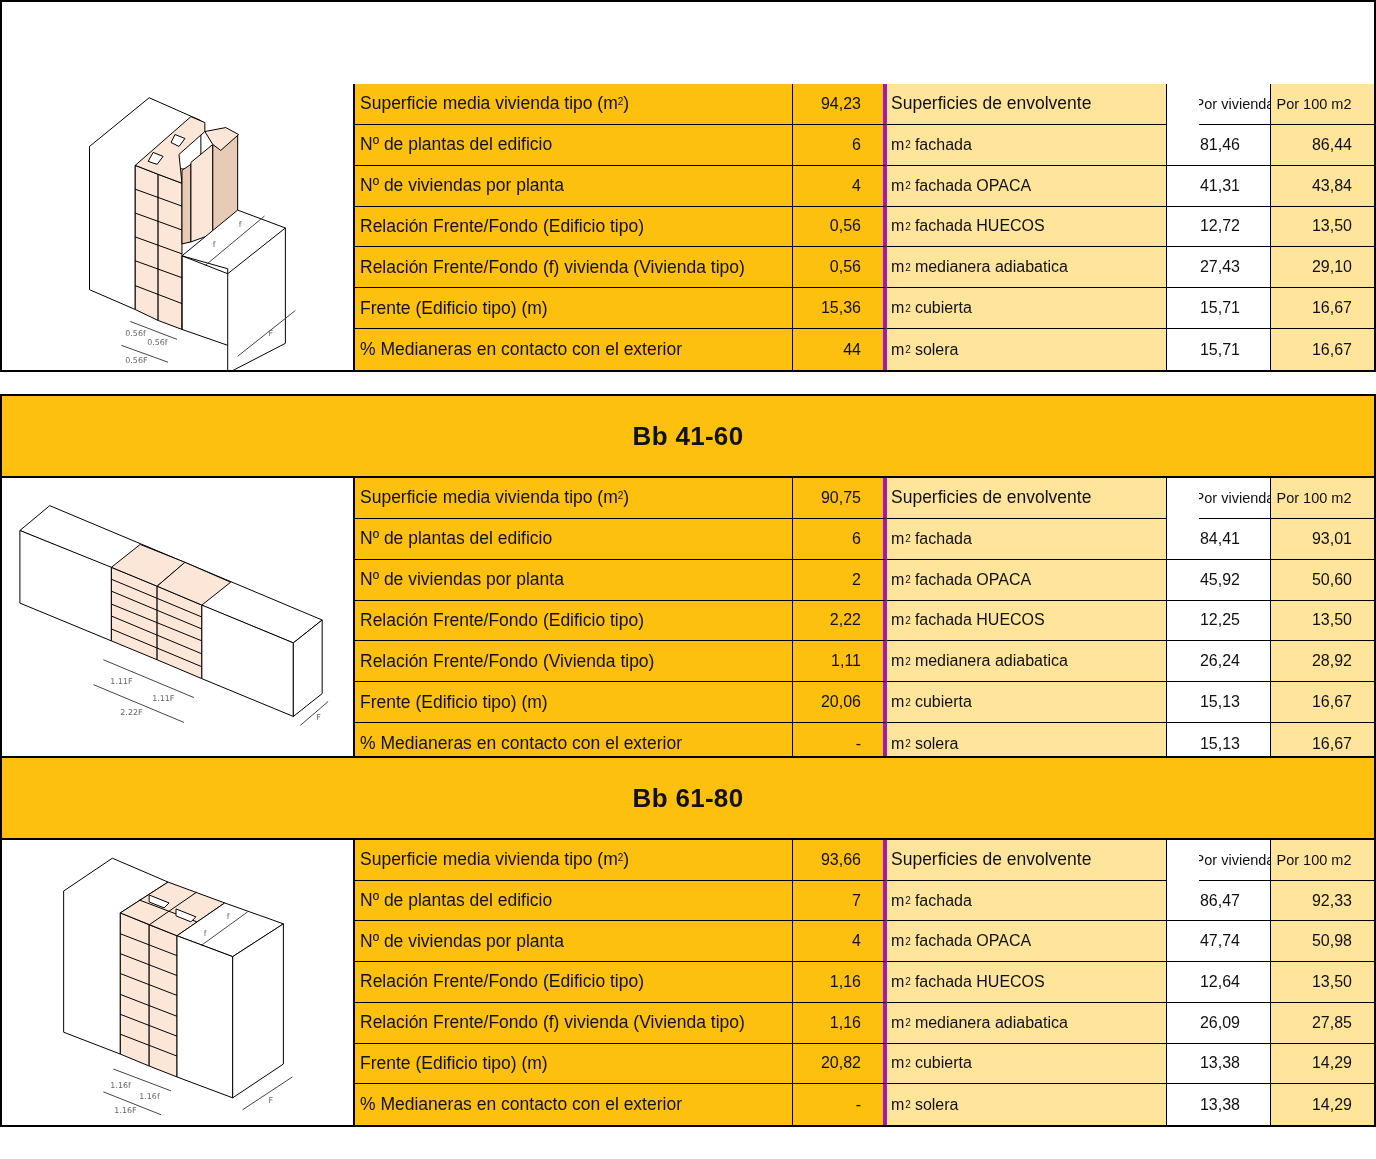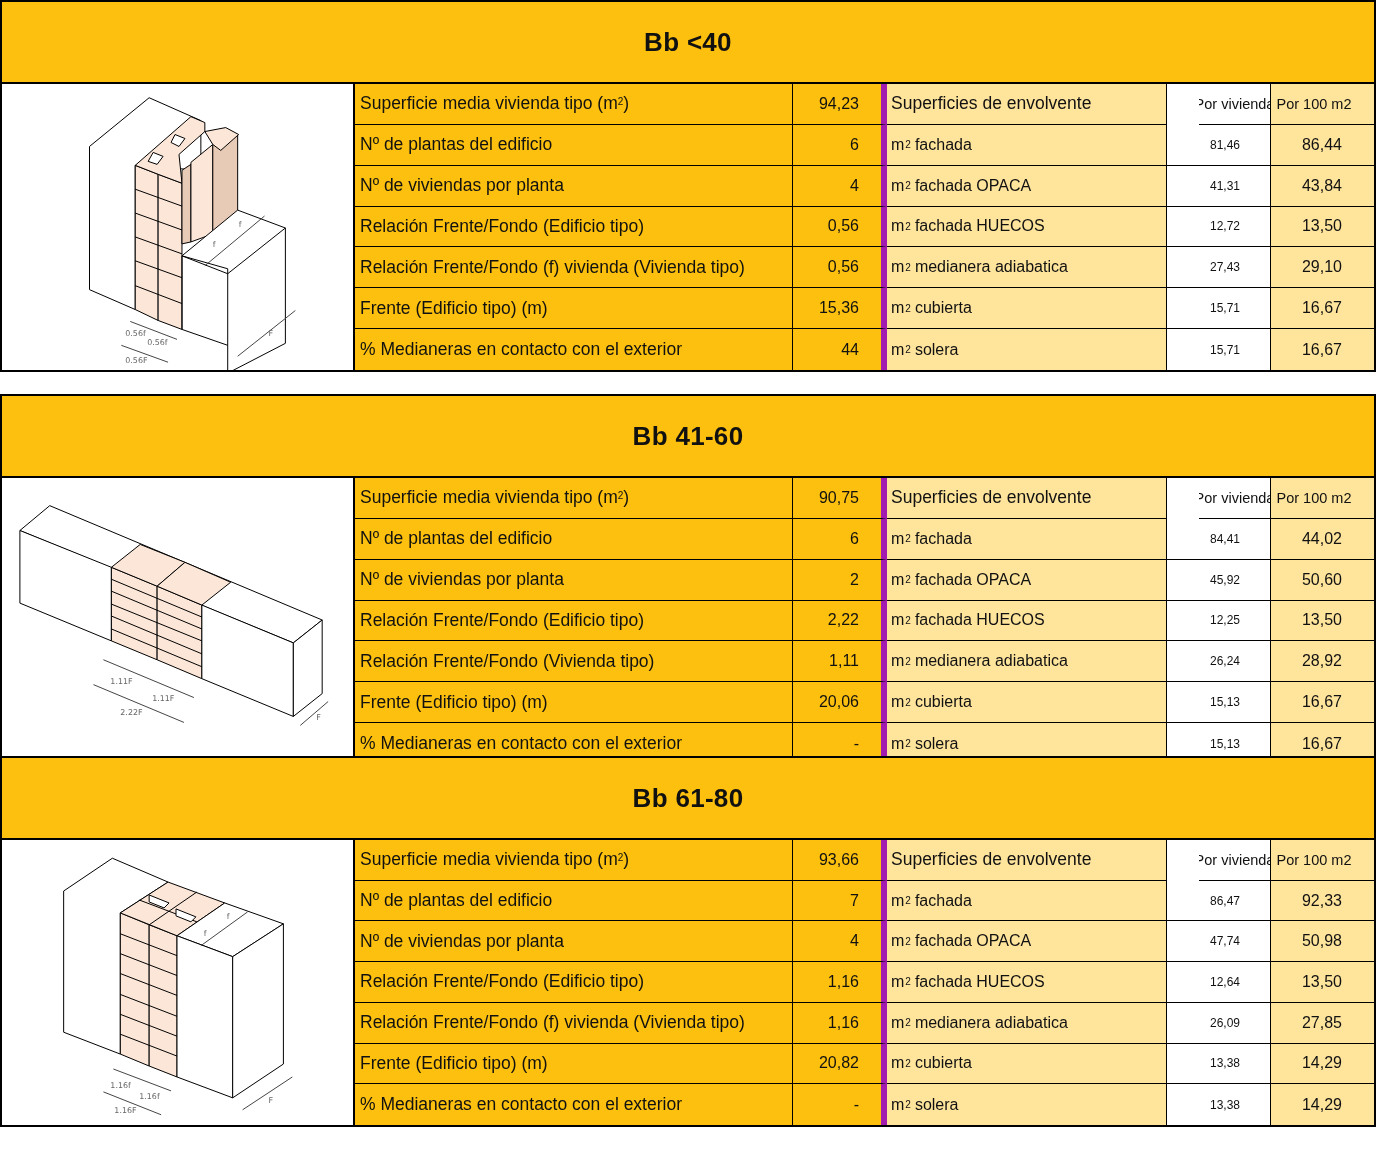--- a/index.html
+++ b/index.html
@@ -9,36 +9,35 @@
   .title-bar { position: absolute; left: 0; top: 0; width: 100%; height: 82px; background: #FDC00E; border-bottom: 2px solid #000;
     display: flex; align-items: center; justify-content: center; font-weight: bold; font-size: 26px; letter-spacing: 0.3px; }
   .image-cell { position: absolute; left: 0; top: 82px; width: 353px; height: 286px; background: #fff; border-right: 2px solid #000; }
   .image-cell svg { width: 100%; height: 100%; display: block; }
   .grid { position: absolute; left: 353px; top: 82px; width: 1019px; height: 286px; display: grid;
     grid-template-columns: 438px 94px 280px 104px 103px; grid-template-rows: repeat(7, 1fr); }
   .cell { border-right: 1px solid #000; border-bottom: 1px solid #000; display: flex; align-items: center; font-size: 17.5px; white-space: nowrap; overflow: hidden; }
   .cell.last-row { border-bottom: none; }
   .cell.last-col { border-right: none; }
   .c-label { background: #FDC00E; padding-left: 5px; }
-  .c-value { background: #FDC00E; justify-content: flex-end; padding-right: 22px; font-size: 16px; border-right: 6px solid #a21caf; }
+  .c-value { background: #FDC00E; justify-content: flex-end; padding-right: 22px; font-size: 16px; border-right: 4px solid #a21caf; }
   .c-env { background: #FFE49C; padding-left: 4px; font-size: 16px; }
   .c-env.header { font-size: 17.5px; }
-  .c-pv { background: #fff; justify-content: flex-end; padding-right: 30px; font-size: 12px; }
+  .c-pv { background: #fff; justify-content: flex-end; padding-right: 30px; font-size: 16px; }
   .c-pv.header { justify-content: center; padding-right: 0; font-size: 14.5px; margin-left: 32px; }
-  .c-p100 { background: #FFE49C; justify-content: flex-end; padding-right: 32px; font-size: 16px; }
+  .c-p100 { background: #FFE49C; justify-content: flex-end; padding-right: 22px; font-size: 16px; }
   .c-p100.header { justify-content: center; padding-right: 17px; font-size: 14.5px; }
   sup { font-size: 10px; position: relative; top: -2px; }
   .sup-unit { font-size: 10px; vertical-align: super; margin-left: 1px; margin-right: 4px; }
   .dim-text { font-family: "DejaVu Sans", sans-serif; font-size: 8px; fill: #666; }
 </style>
 </head>
 <body>
 
 <section class="block" style="top:0px;">
-  <div class="title-bar">Bb &lt;40</div>
   <div class="image-cell">
     <svg viewBox="0 0 353 286">
       <g fill="none" stroke="#000" stroke-width="1">
 
         <polygon points="88,62 148,13 200,36 200,86 134,81 134,226 88,206" fill="#fff"></polygon>
 
         <polygon points="134,81 157,90 157,237 134,226" fill="#FBE6D8"></polygon>
         <polygon points="157,90 181,99 181,246 157,237" fill="#FBE6D8"></polygon>
         <line x1="134" y1="105" x2="181" y2="122"></line>
         <line x1="134" y1="129" x2="181" y2="146"></line>
@@ -193,21 +192,21 @@
     <div class="cell c-p100 header last-col">Por 100 m2</div>
 
     <div class="cell c-label">Nº de plantas del edificio</div>
     <div class="cell c-value">6</div>
     <div class="cell c-env">
         <span>m</span>
         <span class="sup-unit">2</span>
         <span>fachada</span>
       </div>
     <div class="cell c-pv">84,41</div>
-    <div class="cell c-p100 last-col">44,02</div>
+    <div class="cell c-p100 last-col">93,01</div>
 
     <div class="cell c-label">Nº de viviendas por planta</div>
     <div class="cell c-value">2</div>
     <div class="cell c-env">
         <span>m</span>
         <span class="sup-unit">2</span>
         <span>fachada OPACA</span>
       </div>
     <div class="cell c-pv">45,92</div>
     <div class="cell c-p100 last-col">50,60</div>

